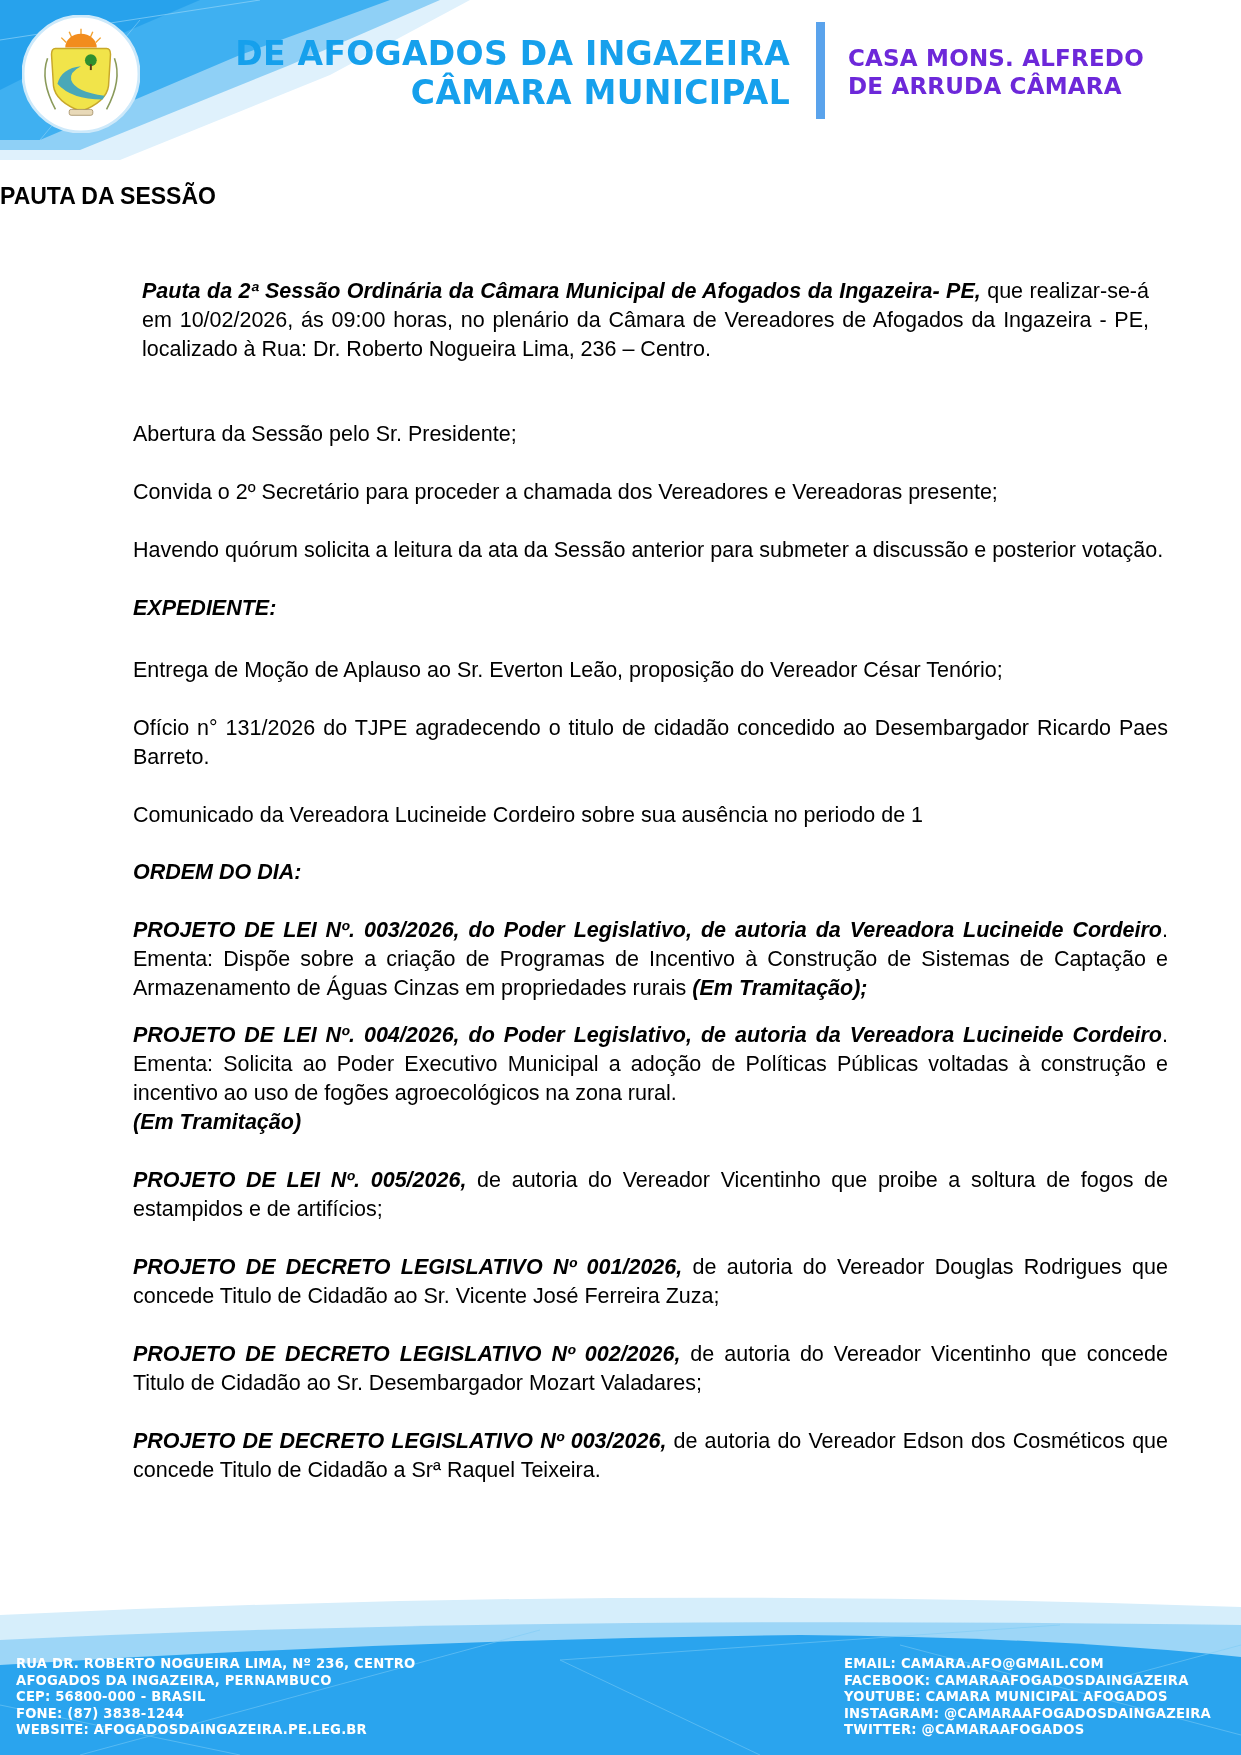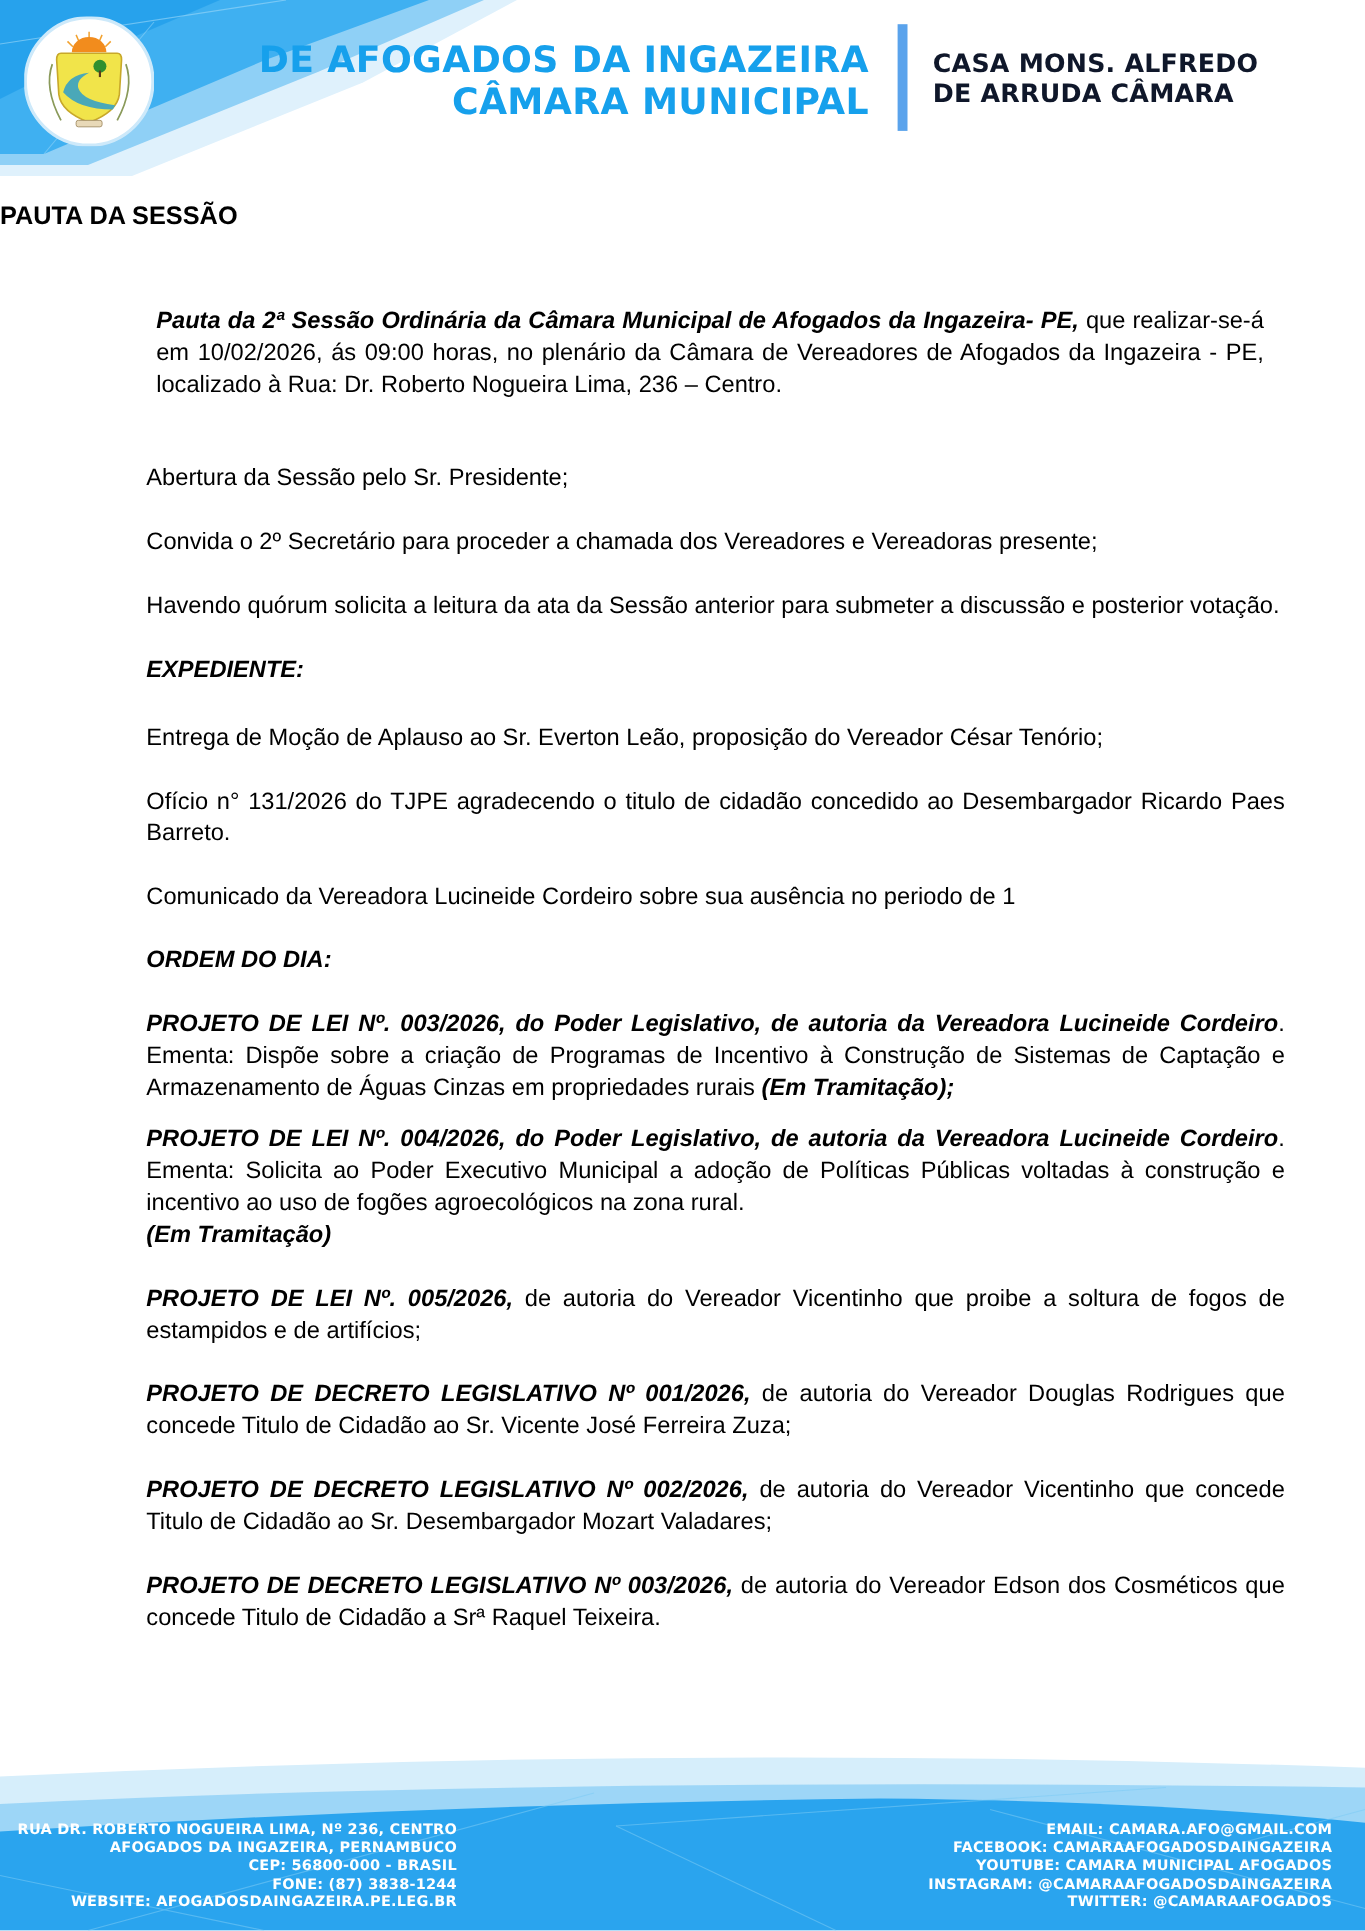--- a/index.html
+++ b/index.html
@@ -21,21 +21,21 @@
     font-family: "DejaVu Sans", sans-serif; font-weight: bold;
     color: #16a0ec; font-size: 33px; line-height: 39px; letter-spacing: 0.3px;
   }
   .title-divider {
     position: absolute; left: 816px; top: 22px; width: 9px; height: 97px;
     background: #5aa3ec;
   }
   .title-right {
     position: absolute; left: 848px; top: 44px; width: 360px;
     font-family: "DejaVu Sans", sans-serif; font-weight: bold;
-    color: #0f172a; font-size: 23px; line-height: 28px; letter-spacing: 0.2px;
+    color: #6d28d9; font-size: 23px; line-height: 28px; letter-spacing: 0.2px;
   }
   
   .doc-title {
     position: absolute; left: 0; width: 1241px; top: 183px;
     text-align: left; font-weight: bold; font-size: 23px;
   }
   .intro {
     position: absolute; left: 142px; width: 1007px; top: 277px;
     font-size: 21.5px; line-height: 29px; text-align: justify;
   }
@@ -44,24 +44,24 @@
     font-size: 21.5px; line-height: 29px;
   }
   .content p { margin: 0; text-align: justify; }
   .b { font-weight: bold; font-style: italic; }
   
   .footer { position: absolute; left: 0; top: 1585px; width: 1241px; height: 170px; }
   .footer-bg { position: absolute; left: 0; top: 0; }
   .footer-left {
     position: absolute; left: 16px; top: 71px;
     font-family: "DejaVu Sans", sans-serif; font-weight: bold; color: #fff;
-    font-size: 13.2px; line-height: 16.6px; letter-spacing: 0.2px; text-align: right;
+    font-size: 13.2px; line-height: 16.6px; letter-spacing: 0.2px;
   }
   .footer-right {
-    position: absolute; right: 30px; top: 71px; text-align: right;
+    position: absolute; right: 30px; top: 71px; text-align: left;
     font-family: "DejaVu Sans", sans-serif; font-weight: bold; color: #fff;
     font-size: 13.2px; line-height: 16.6px; letter-spacing: 0.2px;
   }
 </style>
 </head>
 <body>
 
 <div class="header">
   <svg class="header-bg" width="520" height="160">
     <polygon points="0,0 470,0 330,75 120,160 0,160" fill="#dff1fc"></polygon>

